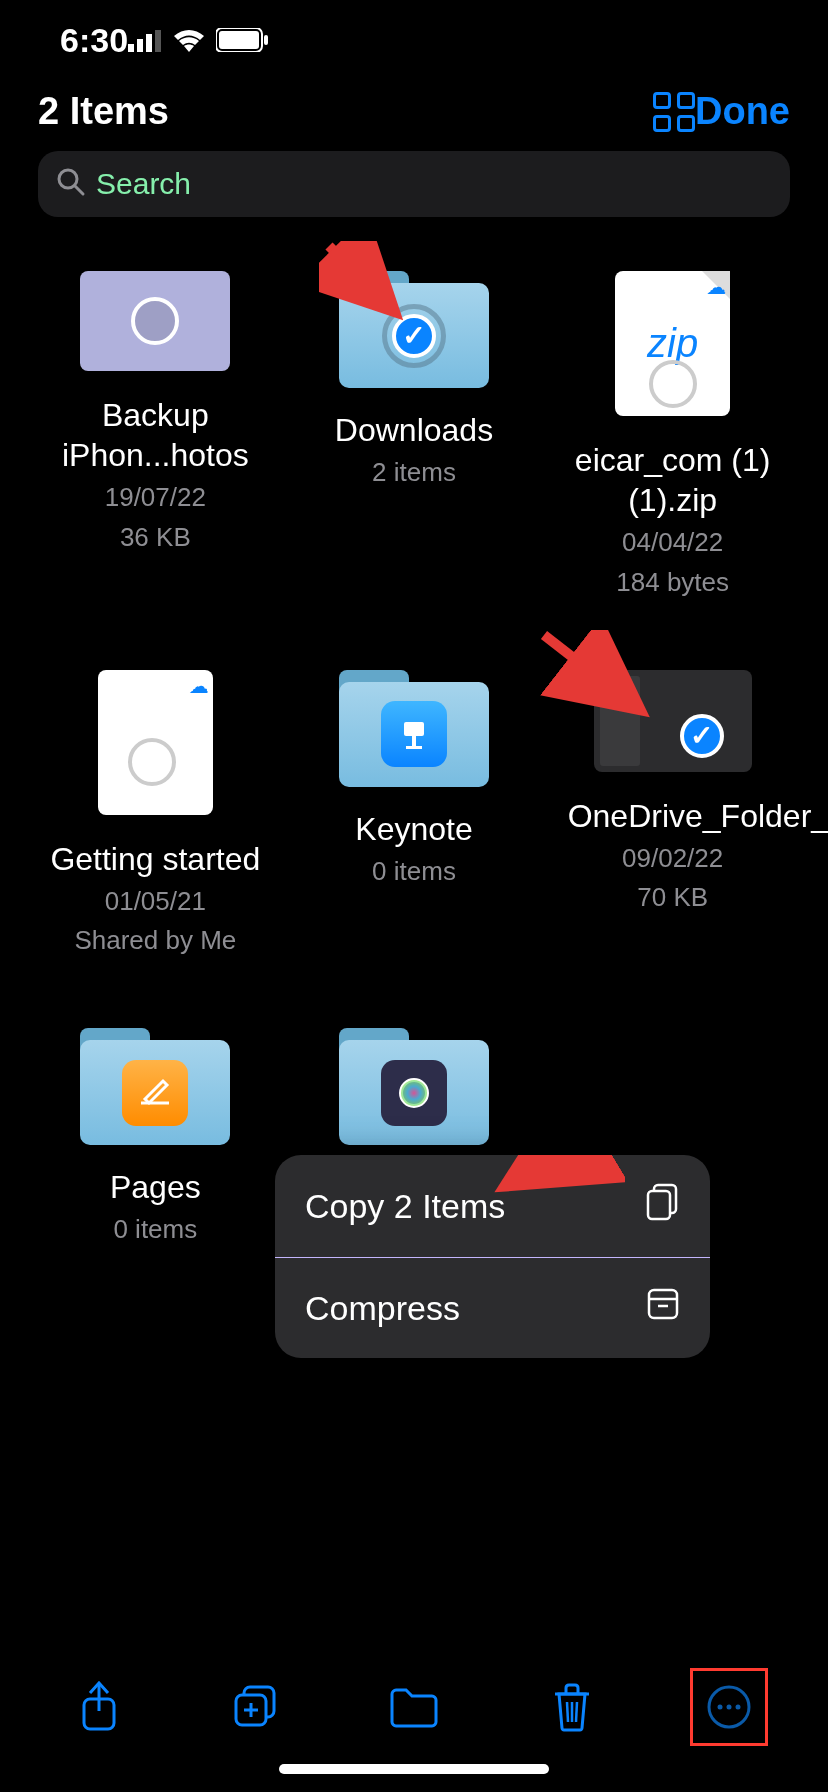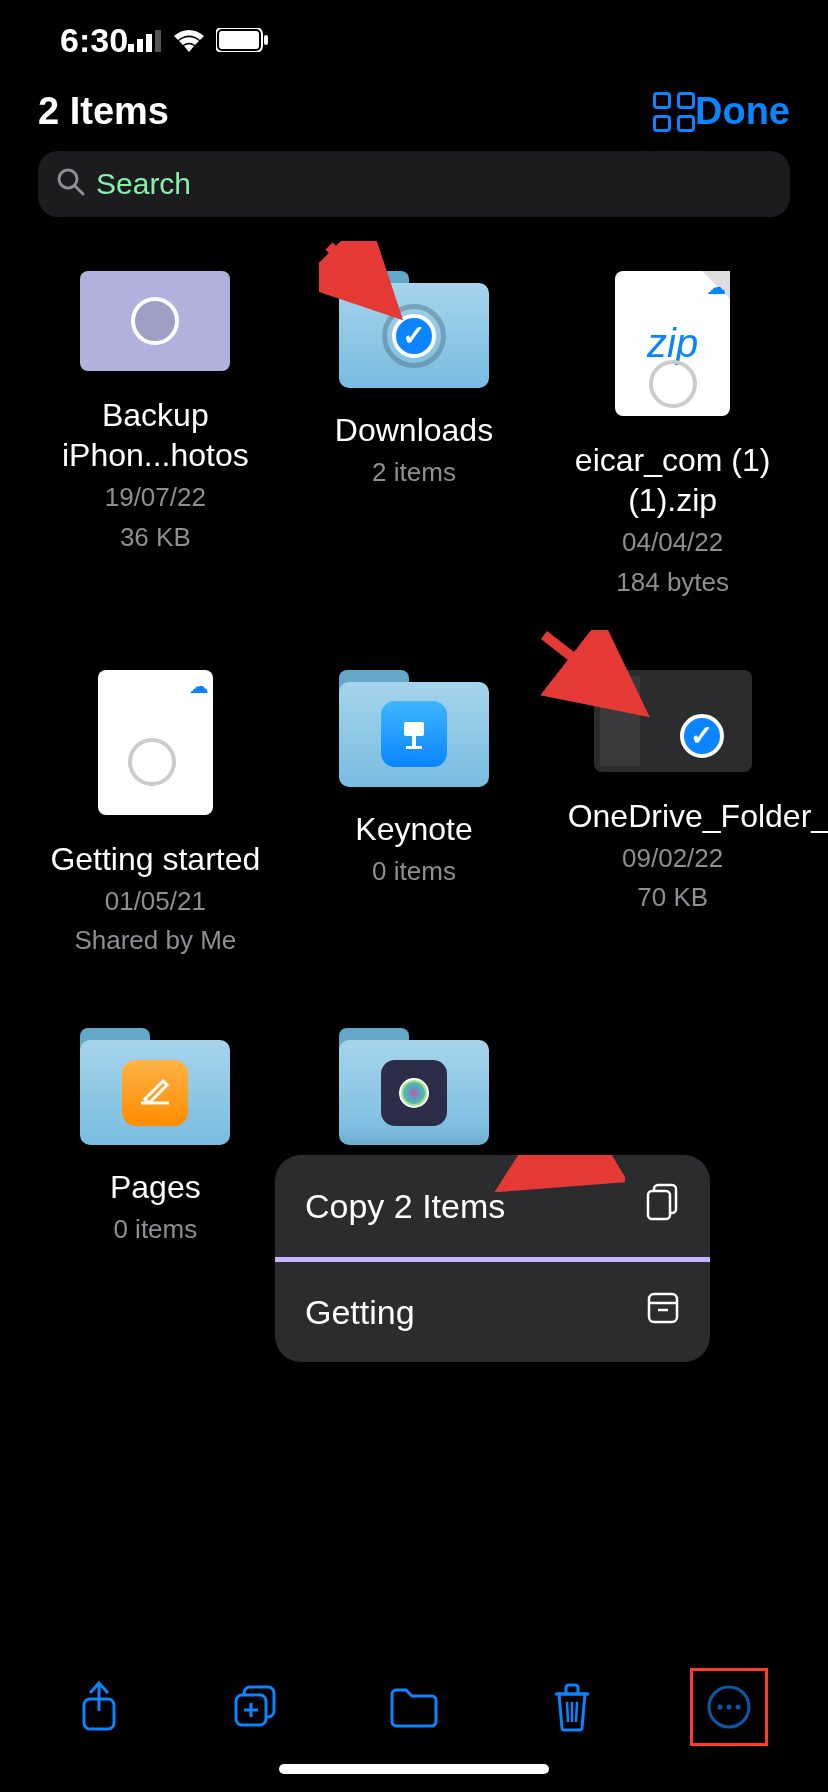--- a/index.html
+++ b/index.html
@@ -71,21 +71,21 @@
     width: 435px;
     background: #2c2c2e;
     border-radius: 26px;
     overflow: hidden;
     box-shadow: 0 10px 40px rgba(0,0,0,0.6);
   }
   .menu-item {
     display:flex; justify-content:space-between; align-items:center;
     padding: 28px 30px;
     color:#fff; font-size: 34px;
-    border-bottom: 5px solid #c4b5fd;
+    border-bottom: 1px solid #c4b5fd;
   }
   .menu-item:last-child { border-bottom:none; }
   .menu-item .label { max-width: 300px; line-height:1.3; }
   .menu-item .micon { color:#fff; }
   .toolbar {
     position:absolute; bottom:0; left:0; right:0; height:140px;
     background:#000;
     display:flex; justify-content:space-around; align-items:center;
     padding: 10px 20px 40px 20px;
   }
@@ -288,21 +288,21 @@
   <div class="menu-item">
     <span class="label">Copy 2 Items</span>
     <span class="micon">
       <svg width="34" height="38" viewBox="0 0 34 38">
           <rect x="8" y="2" width="22" height="28" rx="4" stroke="#fff" stroke-width="2.5" fill="none"></rect>
           <rect x="2" y="8" width="22" height="28" rx="4" stroke="#fff" stroke-width="2.5" fill="#2c2c2e"></rect>
         </svg>
     </span>
   </div>
   <div class="menu-item">
-    <span class="label">Getting</span>
+    <span class="label">Compress</span>
     <span class="micon">
       <svg width="34" height="34" viewBox="0 0 34 34">
           <rect x="3" y="3" width="28" height="28" rx="5" stroke="#fff" stroke-width="2.5" fill="none"></rect>
           <line x1="3" y1="12" x2="31" y2="12" stroke="#fff" stroke-width="2.5"></line>
           <line x1="12" y1="19" x2="22" y2="19" stroke="#fff" stroke-width="2.5"></line>
         </svg>
     </span>
   </div>
 </div>
 

